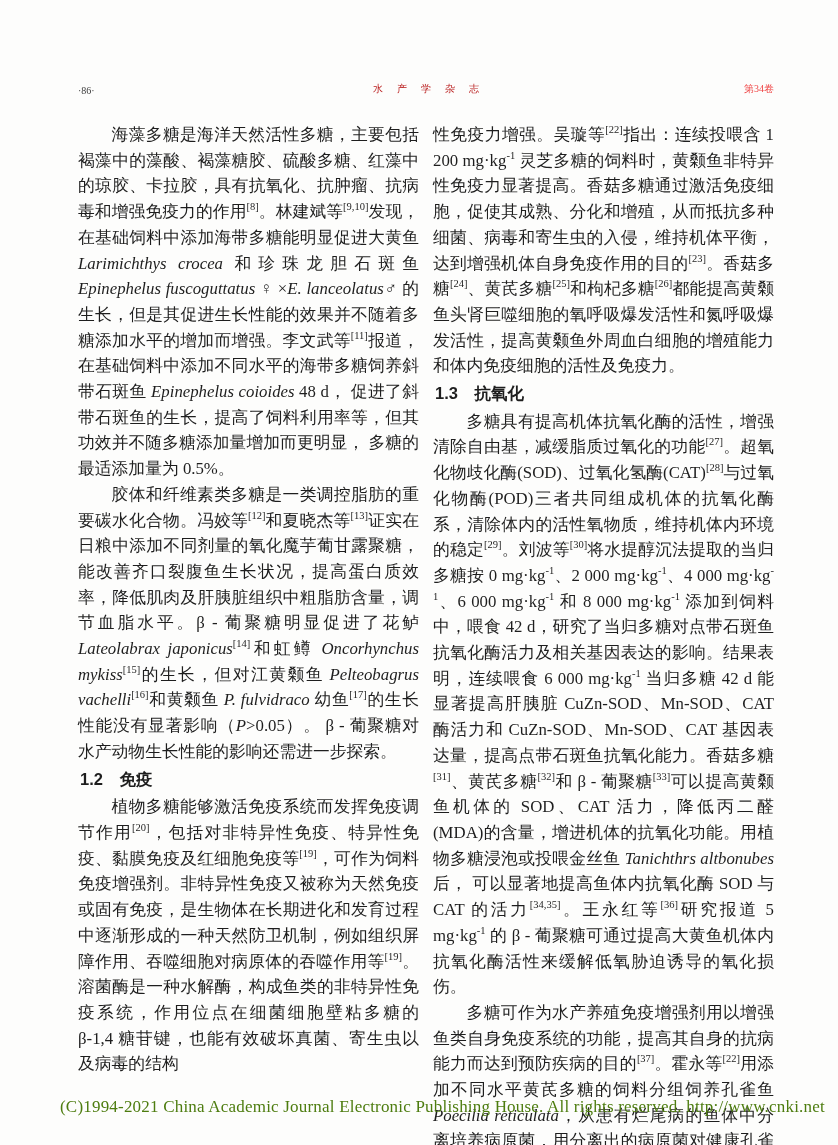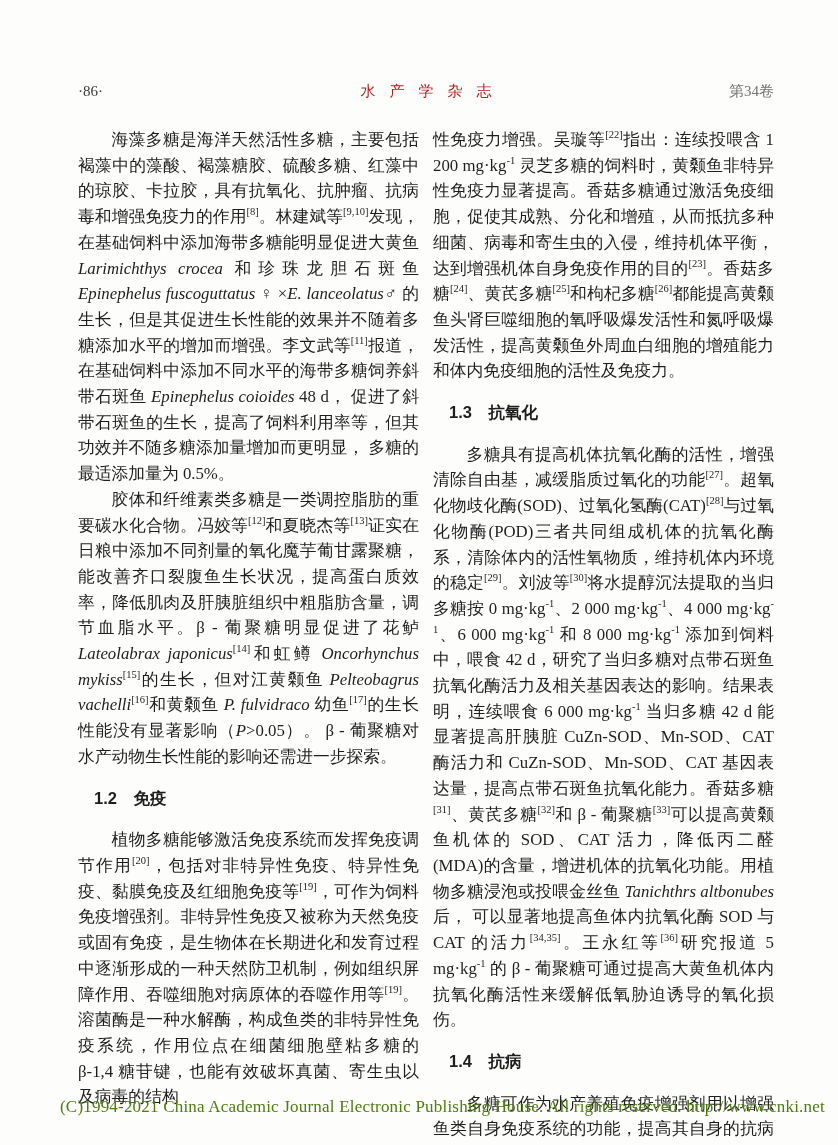--- a/index.html
+++ b/index.html
@@ -8,42 +8,42 @@
     width:838px;height:1145px;
     margin:0 auto;
     background:#fdfdfc;
     box-sizing:border-box;
     padding:82px 64px 0 78px;
     font-family:"Liberation Serif","DejaVu Serif",serif;
     color:#1e1e1e;
     overflow:hidden;
   }
   .header{
-    display:flex;align-items:center;justify-content:space-between;
-    font-size:15px;color:#3a3a3a;
+    display:flex;align-items:flex-end;justify-content:space-between;
+    font-size:10px;color:#3a3a3a;
   }
   .page-num{width:120px;}
   .journal-title{letter-spacing:14px;color:#b91c1c;text-indent:14px;white-space:nowrap;}
-  .volume{width:120px;text-align:right;color:#737373;}
+  .volume{width:120px;text-align:right;color:#ef4444;}
   .columns{display:flex;gap:14px;margin-top:26px;}
   .col{
     width:341px;
     font-size:16.8px;
     line-height:25.7px;
     text-align:justify;
     text-justify:inter-ideograph;
   }
   .para{margin:0;}
   .para.indent{text-indent:2em;}
   .sec-heading{
     font-family:"Liberation Sans","DejaVu Sans",sans-serif;
     font-weight:bold;
     font-size:16.5px;
     line-height:25.7px;
-    margin:16px;
+    margin:2px;
   }
   sup{font-size:10.5px;line-height:0;vertical-align:super;letter-spacing:0;}
   i{font-style:italic;}
   .watermark{
     position:absolute;
     left:60px;bottom:28px;
     white-space:nowrap;
     font-size:17px;
     color:#4d7c0f;
     letter-spacing:0.2px;
@@ -63,19 +63,18 @@
     <div class="col">
         <p class="para indent"><span>海藻多糖是海洋天然活性多糖，主要包括褐藻中的藻酸、褐藻糖胶、硫酸多糖、红藻中的琼胶、卡拉胶，具有抗氧化、抗肿瘤、抗病毒和增强免疫力的作用</span><sup>[8]</sup><span>。林建斌等</span><sup>[9,10]</sup><span>发现，在基础饲料中添加海带多糖能明显促进大黄鱼 </span><i>Larimichthys crocea</i><span> 和珍珠龙胆石斑鱼 </span><i>Epinephelus fuscoguttatus</i><span> ♀ ×</span><i>E. lanceolatus</i><span>♂ 的生长，但是其促进生长性能的效果并不随着多糖添加水平的增加而增强。李文武等</span><sup>[11]</sup><span>报道，在基础饲料中添加不同水平的海带多糖饲养斜带石斑鱼 </span><i>Epinephelus coioides</i><span> 48 d， 促进了斜带石斑鱼的生长，提高了饲料利用率等，但其功效并不随多糖添加量增加而更明显， 多糖的最适添加量为 0.5%。</span></p>
         <p class="para indent"><span>胶体和纤维素类多糖是一类调控脂肪的重要碳水化合物。冯姣等</span><sup>[12]</sup><span>和夏晓杰等</span><sup>[13]</sup><span>证实在日粮中添加不同剂量的氧化魔芋葡甘露聚糖，能改善齐口裂腹鱼生长状况，提高蛋白质效率，降低肌肉及肝胰脏组织中粗脂肪含量，调节血脂水平。β - 葡聚糖明显促进了花鲈 </span><i>Lateolabrax japonicus</i><sup>[14]</sup><span>和虹鳟 </span><i>Oncorhynchus mykiss</i><sup>[15]</sup><span>的生长，但对江黄颡鱼 </span><i>Pelteobagrus vachelli</i><sup>[16]</sup><span>和黄颡鱼 </span><i>P. fulvidraco</i><span> 幼鱼</span><sup>[17]</sup><span>的生长性能没有显著影响（</span><i>P</i><span>&gt;0.05）。 β - 葡聚糖对水产动物生长性能的影响还需进一步探索。</span></p>
         <div class="sec-heading"><span>1.2　免疫</span></div>
         <p class="para indent"><span>植物多糖能够激活免疫系统而发挥免疫调节作用</span><sup>[20]</sup><span>，包括对非特异性免疫、特异性免疫、黏膜免疫及红细胞免疫等</span><sup>[19]</sup><span>，可作为饲料免疫增强剂。非特异性免疫又被称为天然免疫或固有免疫，是生物体在长期进化和发育过程中逐渐形成的一种天然防卫机制，例如组织屏障作用、吞噬细胞对病原体的吞噬作用等</span><sup>[19]</sup><span>。溶菌酶是一种水解酶，构成鱼类的非特异性免疫系统，作用位点在细菌细胞壁粘多糖的 β-1,4 糖苷键，也能有效破坏真菌、寄生虫以及病毒的结构</span></p>
       </div>
     <div class="col">
         <p class="para"><span>性免疫力增强。吴璇等</span><sup>[22]</sup><span>指出：连续投喂含 1 200 mg·kg</span><sup>-1</sup><span> 灵芝多糖的饲料时，黄颡鱼非特异性免疫力显著提高。香菇多糖通过激活免疫细胞，促使其成熟、分化和增殖，从而抵抗多种细菌、病毒和寄生虫的入侵，维持机体平衡，达到增强机体自身免疫作用的目的</span><sup>[23]</sup><span>。香菇多糖</span><sup>[24]</sup><span>、黄芪多糖</span><sup>[25]</sup><span>和枸杞多糖</span><sup>[26]</sup><span>都能提高黄颡鱼头肾巨噬细胞的氧呼吸爆发活性和氮呼吸爆发活性，提高黄颡鱼外周血白细胞的增殖能力和体内免疫细胞的活性及免疫力。</span></p>
         <div class="sec-heading"><span>1.3　抗氧化</span></div>
         <p class="para indent"><span>多糖具有提高机体抗氧化酶的活性，增强清除自由基，减缓脂质过氧化的功能</span><sup>[27]</sup><span>。超氧化物歧化酶(SOD)、过氧化氢酶(CAT)</span><sup>[28]</sup><span>与过氧化物酶(POD)三者共同组成机体的抗氧化酶系，清除体内的活性氧物质，维持机体内环境的稳定</span><sup>[29]</sup><span>。刘波等</span><sup>[30]</sup><span>将水提醇沉法提取的当归多糖按 0 mg·kg</span><sup>-1</sup><span>、2 000 mg·kg</span><sup>-1</sup><span>、4 000 mg·kg</span><sup>-1</sup><span>、6 000 mg·kg</span><sup>-1</sup><span> 和 8 000 mg·kg</span><sup>-1</sup><span> 添加到饲料中，喂食 42 d，研究了当归多糖对点带石斑鱼抗氧化酶活力及相关基因表达的影响。结果表明，连续喂食 6 000 mg·kg</span><sup>-1</sup><span> 当归多糖 42 d 能显著提高肝胰脏 CuZn-SOD、Mn-SOD、CAT 酶活力和 CuZn-SOD、Mn-SOD、CAT 基因表达量，提高点带石斑鱼抗氧化能力。香菇多糖</span><sup>[31]</sup><span>、黄芪多糖</span><sup>[32]</sup><span>和 β - 葡聚糖</span><sup>[33]</sup><span>可以提高黄颡鱼机体的 SOD、CAT 活力，降低丙二醛(MDA)的含量，增进机体的抗氧化功能。用植物多糖浸泡或投喂金丝鱼 </span><i>Tanichthrs altbonubes</i><span> 后， 可以显著地提高鱼体内抗氧化酶 SOD 与 CAT 的活力</span><sup>[34,35]</sup><span>。王永红等</span><sup>[36]</sup><span>研究报道 5 mg·kg</span><sup>-1</sup><span> 的 β - 葡聚糖可通过提高大黄鱼机体内抗氧化酶活性来缓解低氧胁迫诱导的氧化损伤。</span></p>
-        <div class="sec-heading"><span>1.4　抗病</span></div>
         <p class="para indent"><span>多糖可作为水产养殖免疫增强剂用以增强鱼类自身免疫系统的功能，提高其自身的抗病能力而达到预防疾病的目的</span><sup>[37]</sup><span>。霍永等</span><sup>[22]</sup><span>用添加不同水平黄芪多糖的饲料分组饲养孔雀鱼 </span><i>Poecilia reticulata</i><span>，从患有烂尾病的鱼体中分离培养病原菌，用分离出的病原菌对健康孔雀鱼进行攻毒试验。结果得出，饲料黄芪多糖含量在 0.04%~0.08%时对鱼的抗病能力都有所加强。孙金辉等</span></p>
       </div>
   </div>
 
   <div class="watermark">(C)1994-2021 China Academic Journal Electronic Publishing House. All rights reserved.    http://www.cnki.net</div>
 </div>
 
 </body></html>

